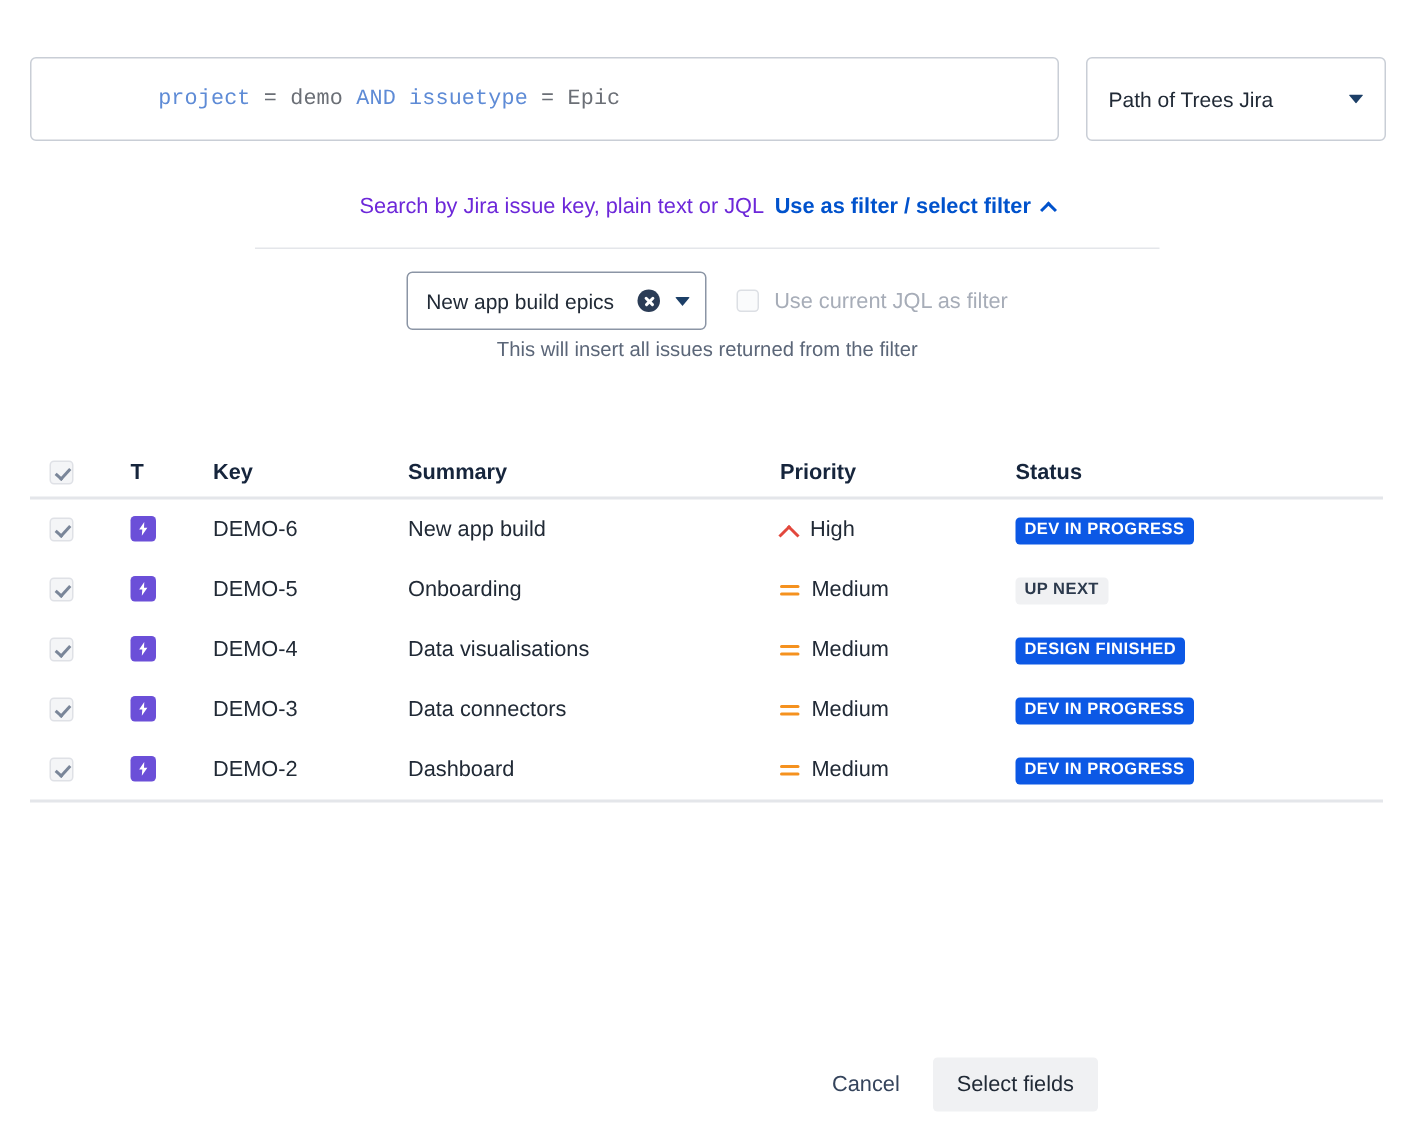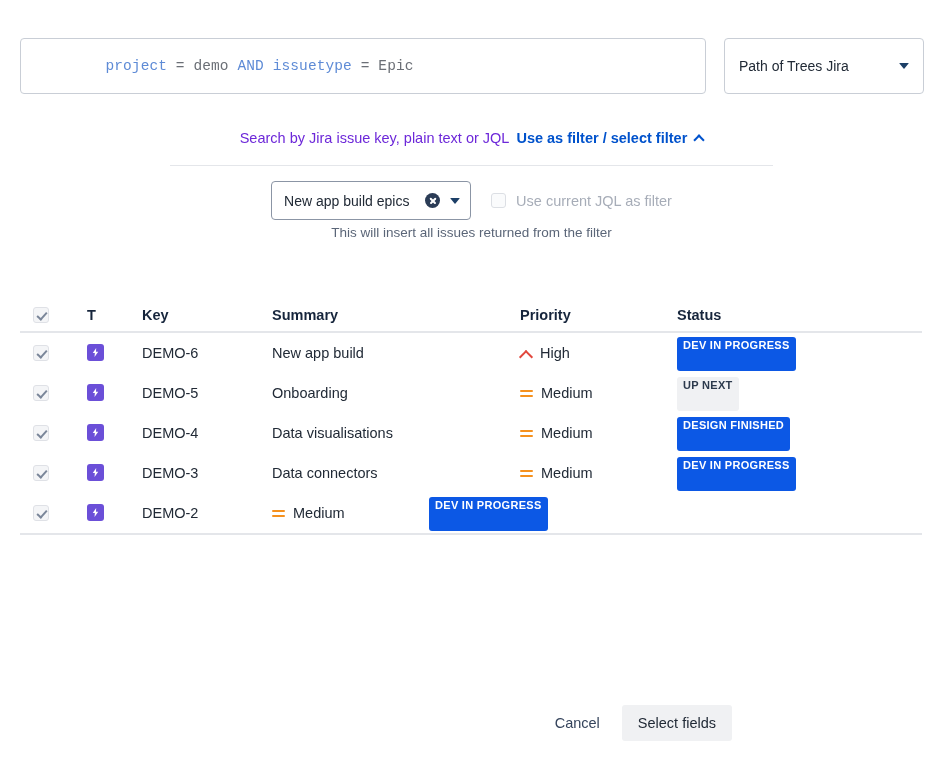--- a/index.html
+++ b/index.html
@@ -174,21 +174,21 @@
   .pri-med::before, .pri-med::after {
     content: ""; position: absolute; left: 0;
     width: 13px; height: 2.2px; background: #f5911e; border-radius: 1px;
   }
   .pri-med::before { top: 1px; }
   .pri-med::after  { top: 6px; }
 
   .badge {
     display: inline-block;
     font-size: 11px; font-weight: bold; letter-spacing: .3px;
-    padding: 2px 6px 20px; border-radius: 3px;
+    padding: 2px 6px 3px; border-radius: 3px;
     line-height: 1.15; white-space: nowrap;
   }
   .badge-blue { background: #0c58e5; color: #ffffff; }
   .badge-grey { background: #f0f1f3; color: #2c3a4d; }
 
   
   .footer {
     position: absolute; right: 20px; bottom: 22px;
     display: flex; align-items: center; gap: 12px;
   }
@@ -363,20 +363,21 @@
           <span class="cb-checked"></span>
         </div>
         <div class="c-type">
           <span class="epic-icon">
             <svg width="11" height="11" viewBox="0 0 24 24">
                 <path d="M13.5 2 6 13.2h4.6L9.9 22 18 10.4h-4.9L13.5 2z" fill="#ffffff"></path>
               </svg>
           </span>
         </div>
         <div class="c-key cell-text">DEMO-2</div>
+        <div class="c-sum cell-text">Dashboard</div>
         <div class="c-pri">
           <span class="pri">
             <span class="pri-med"></span>
             <span>Medium</span>
           </span>
         </div>
         <div class="c-stat">
           <span class="badge badge-blue">DEV IN PROGRESS</span>
         </div>
       </div>

